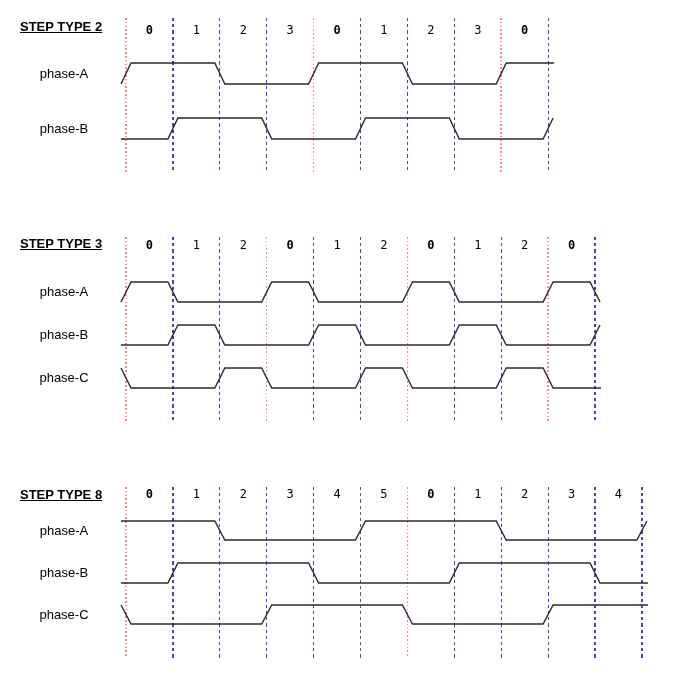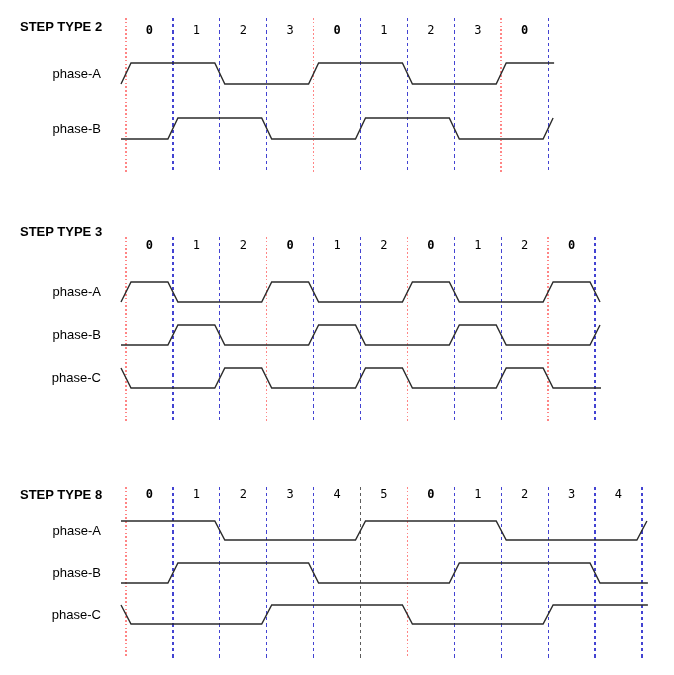--- a/index.html
+++ b/index.html
@@ -12,35 +12,36 @@
     overflow: hidden;
   }
   .stage svg { position: absolute; left: 0; top: 0; }
   .section-title {
     position: absolute;
     font-size: 13px;
     font-weight: bold;
     color: #000000;
     white-space: nowrap;
     line-height: 15px;
+    text-decoration: underline;
   }
   .step-number {
     position: absolute;
     width: 26px;
     text-align: center;
     font-family: "DejaVu Sans Mono", monospace;
     font-size: 12px;
     color: #000000;
     line-height: 14px;
   }
   .step-number.bold { font-weight: bold; }
   .phase-label {
     position: absolute;
     width: 74px;
-    text-align: right;
+    text-align: center;
     font-size: 13px;
     color: #000000;
     white-space: nowrap;
     line-height: 15px;
   }
 </style>
 </head>
 <body>
 
 <div class="stage" id="stage">
@@ -95,21 +96,21 @@
     <div class="step-number" style="left: 230.25px; top: 23px;">2</div>
     <div class="step-number" style="left: 277.15px; top: 23px;">3</div>
     <div class="step-number bold" style="left: 324.05px; top: 23px;">0</div>
     <div class="step-number" style="left: 370.95px; top: 23px;">1</div>
     <div class="step-number" style="left: 417.85px; top: 23px;">2</div>
     <div class="step-number" style="left: 464.75px; top: 23px;">3</div>
     <div class="step-number bold" style="left: 511.65px; top: 23px;">0</div>
     <div class="phase-label" style="left: 27px; top: 284px;">phase-A</div>
     <div class="phase-label" style="left: 27px; top: 327px;">phase-B</div>
     <div class="phase-label" style="left: 27px; top: 370px;">phase-C</div>
-    <div class="section-title" style="left: 20px; top: 224px;">STEP TYPE 3</div>
+    <div class="section-title" style="left: 20px; top: 236px;">STEP TYPE 3</div>
     <div class="step-number bold" style="left: 136.45px; top: 238px;">0</div>
     <div class="step-number" style="left: 183.35px; top: 238px;">1</div>
     <div class="step-number" style="left: 230.25px; top: 238px;">2</div>
     <div class="step-number bold" style="left: 277.15px; top: 238px;">0</div>
     <div class="step-number" style="left: 324.05px; top: 238px;">1</div>
     <div class="step-number" style="left: 370.95px; top: 238px;">2</div>
     <div class="step-number bold" style="left: 417.85px; top: 238px;">0</div>
     <div class="step-number" style="left: 464.75px; top: 238px;">1</div>
     <div class="step-number" style="left: 511.65px; top: 238px;">2</div>
     <div class="step-number bold" style="left: 558.55px; top: 238px;">0</div>

